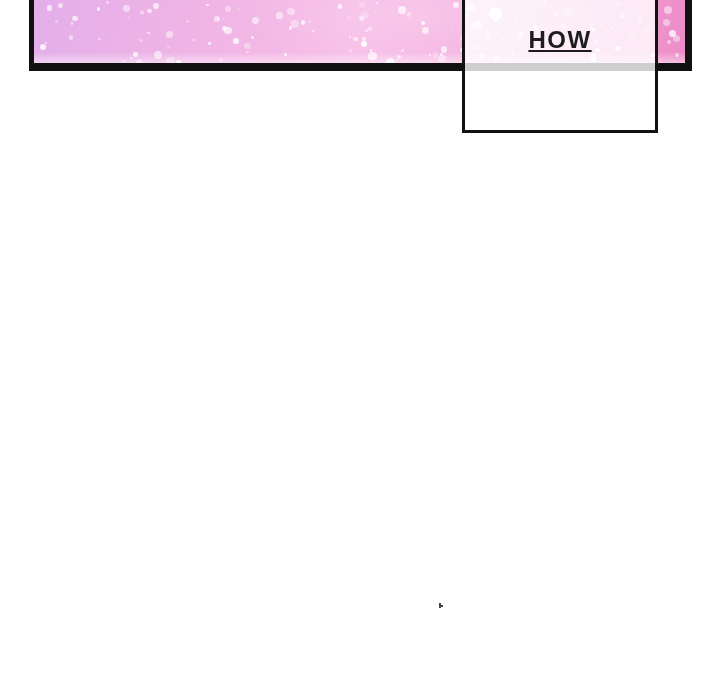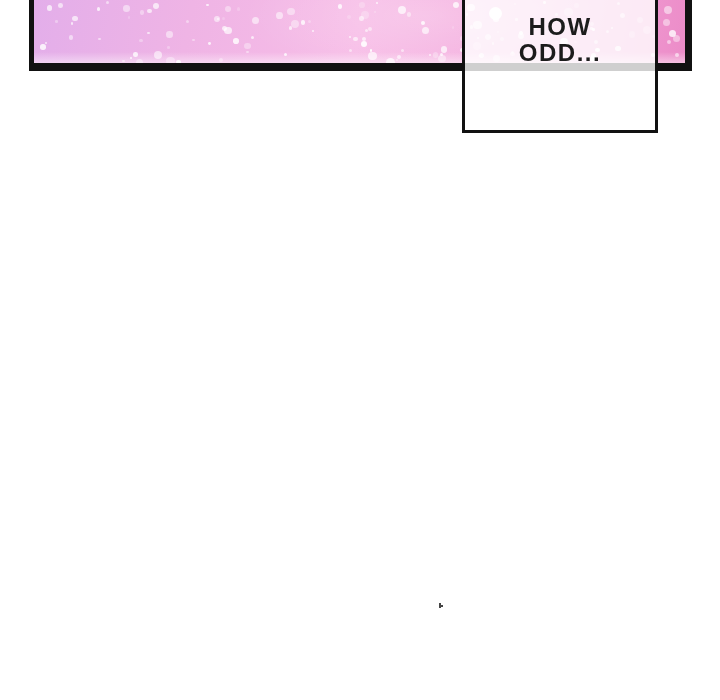--- a/index.html
+++ b/index.html
@@ -95,21 +95,22 @@
   .bubble-text .line {
     margin: 0;
     padding: 0;
     font-size: 24px;
     line-height: 26px;
     font-weight: 600;
     letter-spacing: 1.5px;
     color: var(--text-ink, #1c1c1c);
   }
   .bubble-text .line:first-child {
-    margin-top: 14px;
+    margin-top: 27px;
+    text-decoration: underline;
   }
   .bubble-lower {
     position: absolute;
     left: 0;
     right: 0;
     top: 73px;
     bottom: 0;
     background: #ffffff;
     z-index: 3;
   }
@@ -285,20 +286,19 @@
         <div class="sparkle" style="left: 67.8904px; top: 24.7495px; width: 4.81198px; height: 4.81198px; opacity: 0.823111;"></div>
         <div class="sparkle" style="left: 129.404px; top: 39.9213px; width: 3.98389px; height: 3.98389px; opacity: 0.528167;"></div>
         <div class="sparkle" style="left: 25.5376px; top: 7.73101px; width: 7.47821px; height: 7.47821px; opacity: 0.511213;"></div>
         <div class="sparkle" style="left: 35.0291px; top: 36.6681px; width: 4.02063px; height: 4.02063px; opacity: 0.371816;"></div>
         <div class="sparkle" style="left: 125.903px; top: 53.4396px; width: 5.28724px; height: 5.28724px; opacity: 0.763289;"></div>
         <div class="sparkle" style="left: 24px; top: 7px; width: 13px; height: 13px; opacity: 0.95;"></div>
         <div class="sparkle" style="left: 20px; top: 34px; width: 6px; height: 6px; opacity: 0.5;"></div>
       </div>
     <div class="bubble-text">
       <div class="line">HOW</div>
-      <div class="line">ODD...</div>
     </div>
     <div class="bubble-lower"></div>
   </div>
 
   <div class="stray-mark"></div>
 
 </div>
 
 </body></html>

